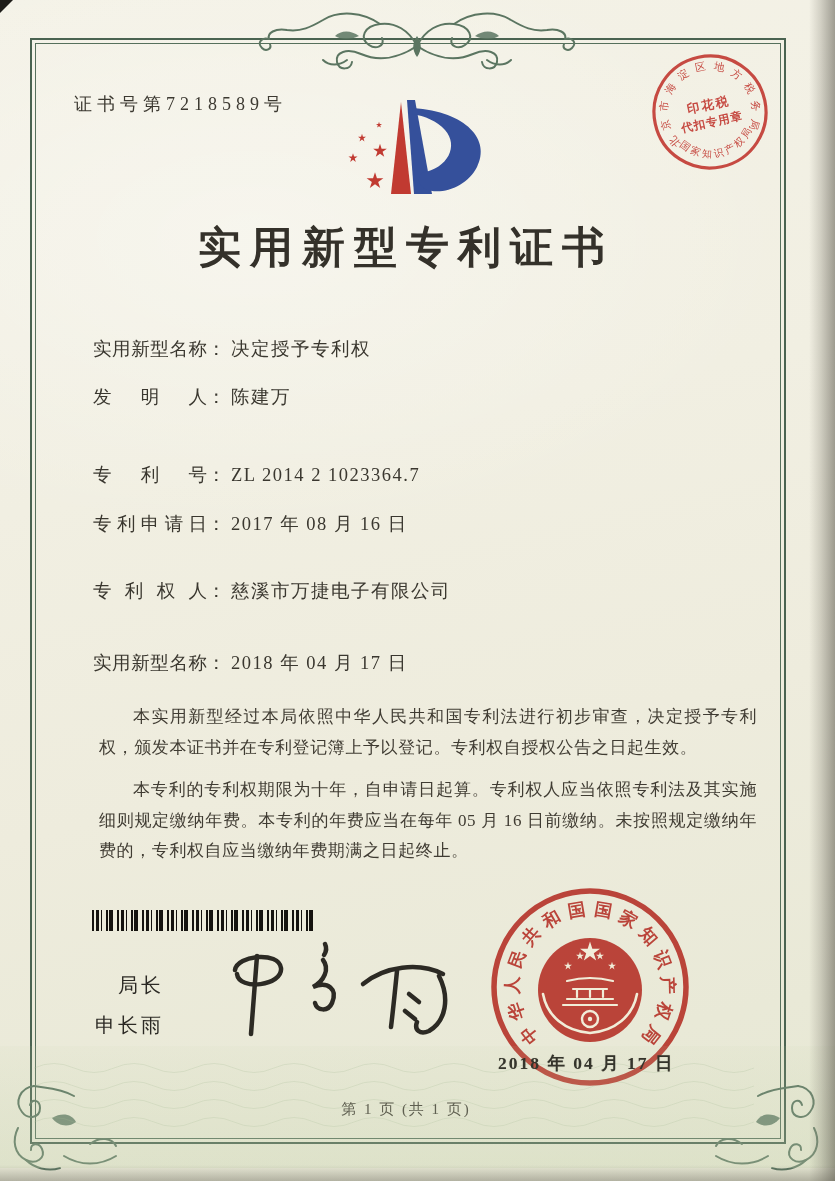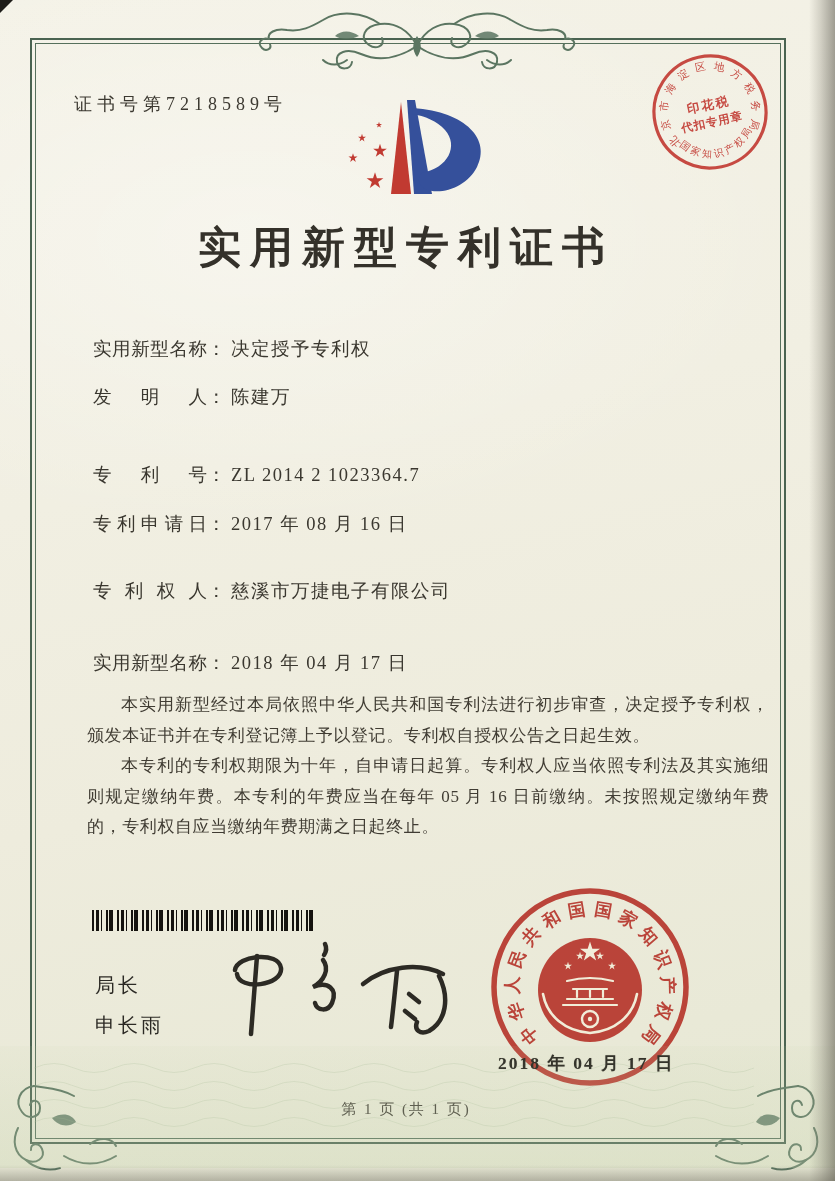--- a/index.html
+++ b/index.html
@@ -32,27 +32,27 @@
   .title{position:absolute;left:30px;top:219px;width:752px;text-align:center;
     font-size:43px;font-weight:bold;letter-spacing:9px;color:#34312a;}
   
   .fields{position:absolute;left:93px;top:336px;width:640px;font-size:18.5px;}
   .frow{position:absolute;left:0;white-space:nowrap;letter-spacing:1.5px;}
   .flabel{display:inline-block;width:114px;text-align:justify;text-align-last:justify;letter-spacing:0;}
   .fcolon{display:inline-block;margin:0 4px 0 0;}
   
   .body-text{position:absolute;left:87px;top:690px;width:682px;font-size:17px;
     line-height:30.5px;text-align:justify;letter-spacing:.6px;color:#403c33;}
-  .body-text p{margin:0;text-indent:2em;}
+  .body-text p{margin:12px;text-indent:2em;}
   
   .barcode{position:absolute;left:92px;top:910px;width:224px;height:21px;
     background:repeating-linear-gradient(90deg,#15130f 0 2px,transparent 2px 4px,#15130f 4px 7px,transparent 7px 9px,#15130f 9px 10px,transparent 10px 14px,#15130f 14px 16px,transparent 16px 17px,#15130f 17px 21px,transparent 21px 25px);}
   .director{position:absolute;left:95px;top:972px;font-family:"Liberation Sans","DejaVu Sans",sans-serif;
     font-size:20px;letter-spacing:3px;color:#2c2a25;}
-  .director div{margin-bottom:13px;}
+  .director div{margin-bottom:13px;text-align:right;}
   .sig{position:absolute;left:205px;top:928px;width:260px;height:122px;}
   .seal{position:absolute;left:487px;top:884px;width:206px;height:206px;opacity:.93;}
   .seal-date{position:absolute;left:498px;top:1051px;width:190px;font-size:17.5px;
     letter-spacing:2px;color:#23211c;font-weight:bold;text-shadow:0 0 1px rgba(60,50,40,.3);}
   .footer{position:absolute;left:30px;top:1100px;width:752px;text-align:center;font-size:15px;
     letter-spacing:2px;color:#46433a;}
   svg text{font-family:"Liberation Serif","DejaVu Serif",serif;}
   .waves{position:absolute;left:34px;top:1056px;width:744px;height:84px;opacity:.5;}
 </style>
 </head>

